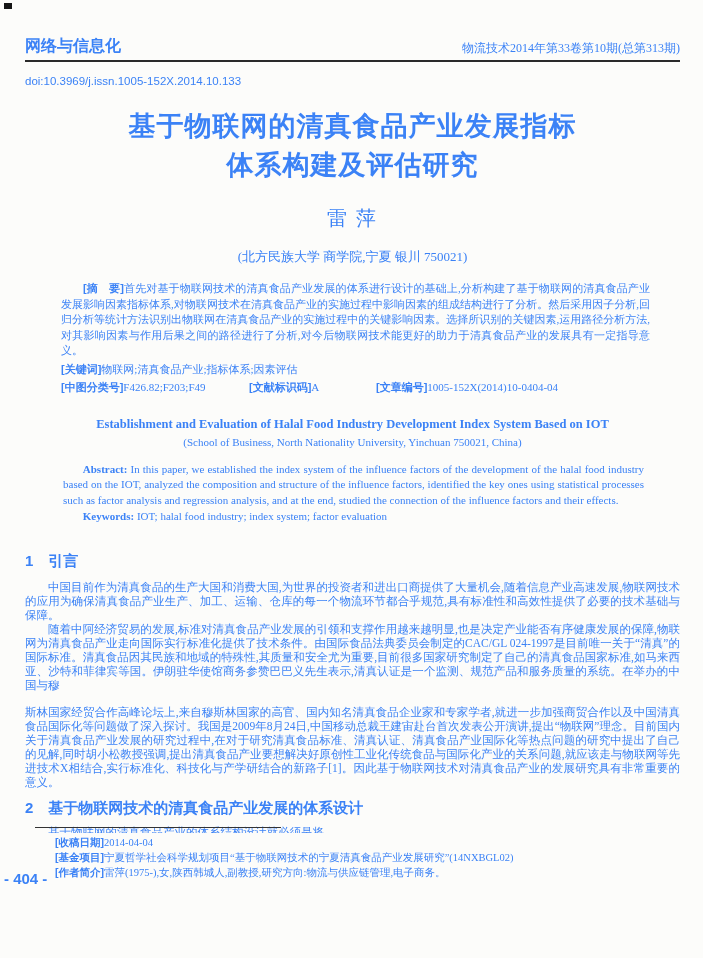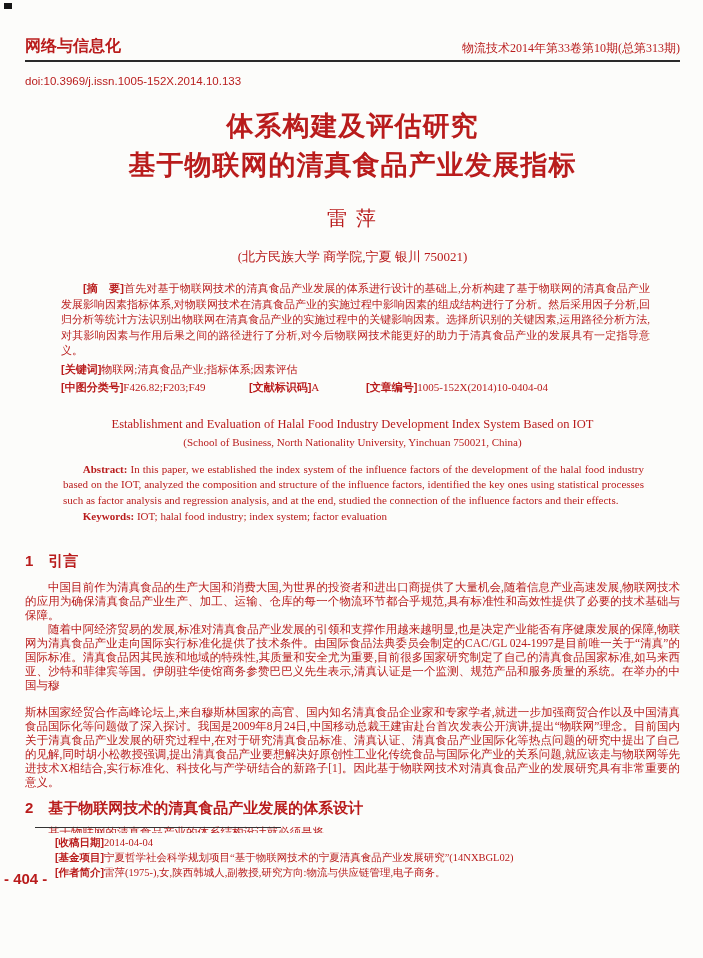--- a/index.html
+++ b/index.html
@@ -1,21 +1,21 @@
 <!DOCTYPE html>
 <html><head>
 <meta charset="utf-8">
 <style>
   html,body { margin:0; padding:0; background:#e8e8e6; }
   .page {
     position:relative;
     width:703px; height:958px;
     margin:0 auto;
     background:#fcfcfa;
-    color:#b91c1c;
+    color:#3b82f6;
     overflow:hidden;
     font-family:"Liberation Serif","DejaVu Serif",serif;
   }
   .speck { position:absolute; top:3px; left:4px; width:8px; height:6px; background:#151515; }
   .content { padding:0 23px 0 25px; }
 
   
   .header {
     margin-top:36px;
     display:flex; justify-content:space-between; align-items:flex-end;
@@ -36,25 +36,25 @@
   .title span { display:block; }
   .author { margin-top:20px; text-align:center; font-size:20px; letter-spacing:2px; }
   .affil  { margin-top:16px;  text-align:center; font-size:13px; }
 
   
   .abs-block { margin:15px 30px 0 36px; font-size:11px; line-height:15.5px; text-align:justify; text-indent:2em; }
   .lbl { font-family:"Liberation Sans","DejaVu Sans",sans-serif; font-weight:bold; font-style:normal; }
   .kw-line  { margin:2px 30px 0 36px; font-size:11px; line-height:16px; }
   .clc-line { margin:2px 30px 0 36px; font-size:11px; line-height:16px; display:flex; }
   .clc-line .seg1 { width:188px; }
-  .clc-line .seg2 { width:117px; }
+  .clc-line .seg2 { width:127px; }
   .clc-line .seg3 { flex:1; }
 
   
-  .en-title  { margin-top:22px; text-align:center; font-weight:normal; font-size:12.5px; }
+  .en-title  { margin-top:22px; text-align:center; font-weight:bold; font-size:12.5px; }
   .en-author { margin-top:16px; text-align:center; font-size:11.5px; }
   .en-affil  { margin-top:4px;  text-align:center; font-size:11px; }
   .en-abs { margin:14px 36px 0 38px; font-size:11px; line-height:15.5px; text-align:justify; text-indent:1.8em; }
   .en-kw  { margin:1px 36px 0 38px;  font-size:11px; line-height:15.5px; text-indent:1.8em; }
 
   
   .columns { margin-top:24px; display:flex; gap:13px; height:284px; overflow:hidden;flex-direction:column; }
   .col { flex:1; min-width:0; }
   .section-h {
     font-family:"Liberation Sans","DejaVu Sans",sans-serif;
@@ -83,22 +83,22 @@
 
   <div class="content">
     <div class="header">
       <span class="h-left">网络与信息化</span>
       <span class="h-right">物流技术2014年第33卷第10期(总第313期)</span>
     </div>
 
     <div class="doi">doi:10.3969/j.issn.1005-152X.2014.10.133</div>
 
     <h1 class="title">
+      <span>基于物联网的清真食品产业发展指标</span>
       <span>体系构建及评估研究</span>
-      <span>基于物联网的清真食品产业发展指标</span>
     </h1>
 
     <div class="author">雷  萍</div>
     <div class="affil">(北方民族大学  商学院,宁夏  银川  750021)</div>
 
     <p class="abs-block"><span class="lbl">[摘　要]</span><span>首先对基于物联网技术的清真食品产业发展的体系进行设计的基础上,分析构建了基于物联网的清真食品产业发展影响因素指标体系,对物联网技术在清真食品产业的实施过程中影响因素的组成结构进行了分析。然后采用因子分析,回归分析等统计方法识别出物联网在清真食品产业的实施过程中的关键影响因素。选择所识别的关键因素,运用路径分析方法,对其影响因素与作用后果之间的路径进行了分析,对今后物联网技术能更好的助力于清真食品产业的发展具有一定指导意义。</span></p>
 
     <div class="kw-line"><span class="lbl">[关键词]</span><span>物联网;清真食品产业;指标体系;因素评估</span></div>
 
     <div class="clc-line">

